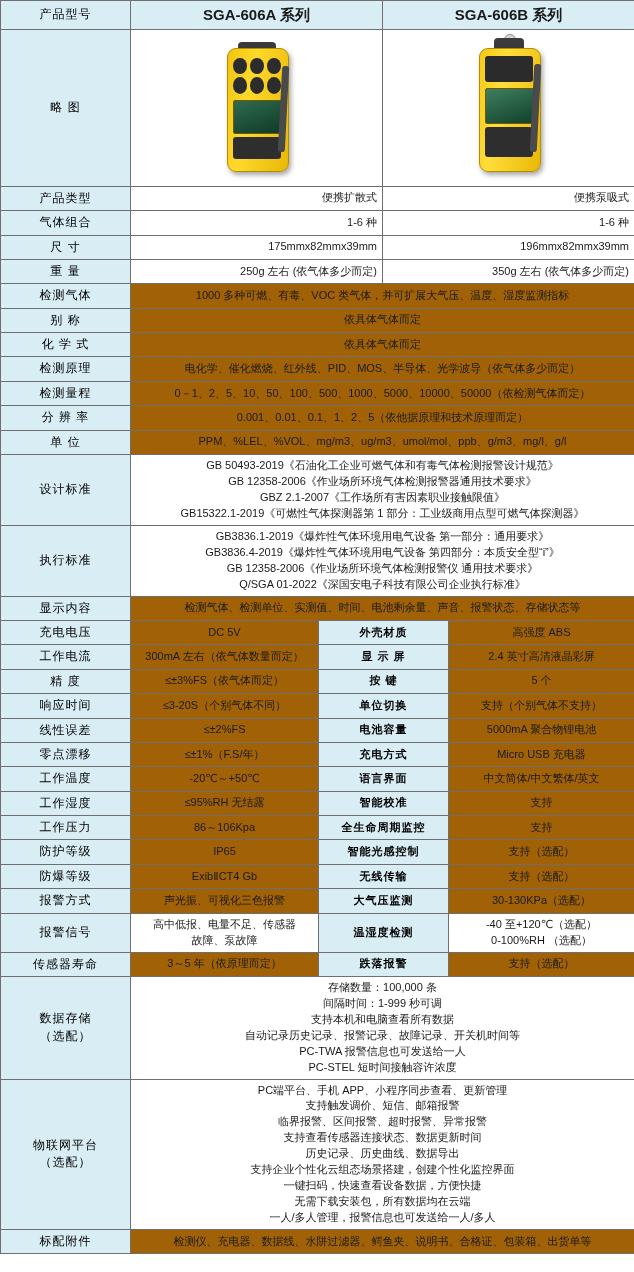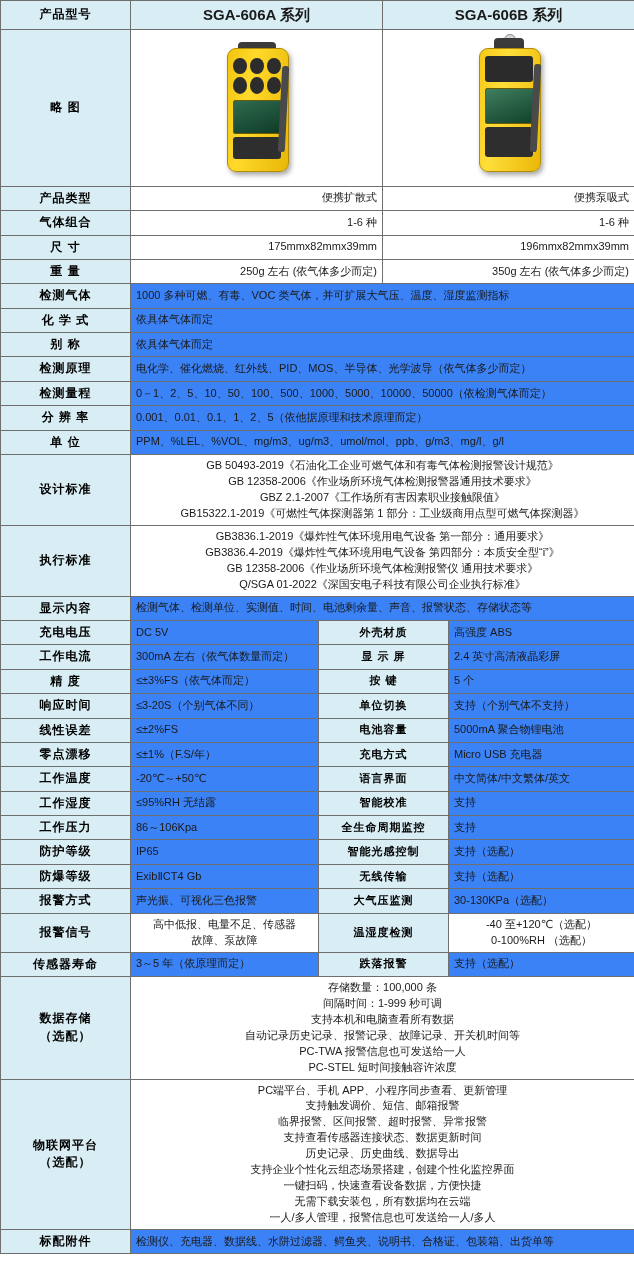--- a/index.html
+++ b/index.html
@@ -19,36 +19,36 @@
   table.spec td{
     border:1px solid #6f6f6f;
     padding:3px 5px;
     vertical-align:middle;
     line-height:1.45;
     word-break:break-all;
   }
   .lbl{
     background:#d9eef4;
     text-align:center;
-    font-weight:bold;
+    font-weight:normal;
     color:#000;
     width:130px;
     font-size:12px;
     letter-spacing:1px;
   }
   .lbl2{
     background:#d9eef4;
     text-align:center;
     font-weight:bold;
     color:#000;
     font-size:11px;
     letter-spacing:1px;
   }
   .val{background:#ffffff;text-align:right;}
-  .valL{background:#3b82f6;text-align:left;padding-left:8px;}
+  .valL{background:#a16207;text-align:center;padding-left:8px;}
   .head{
     background:#d9eef4;
     text-align:center;
     font-weight:bold;
     font-size:15px;
   }
   .imgcell{
     background:#ffffff;
     text-align:center;
     padding:6px 0;
@@ -202,25 +202,25 @@
       <td class="lbl">重    量</td>
       <td class="val">250g 左右 (依气体多少而定)</td>
       <td class="val">350g 左右 (依气体多少而定)</td>
     </tr>
 
     <tr>
       <td class="lbl">检测气体</td>
       <td class="valL" colspan="2">1000 多种可燃、有毒、VOC 类气体，并可扩展大气压、温度、湿度监测指标</td>
     </tr>
     <tr>
+      <td class="lbl">别    称</td>
+      <td class="valL" colspan="2">依具体气体而定</td>
+    </tr>
+    <tr>
       <td class="lbl">化 学 式</td>
-      <td class="valL" colspan="2">依具体气体而定</td>
-    </tr>
-    <tr>
-      <td class="lbl">别    称</td>
       <td class="valL" colspan="2">依具体气体而定</td>
     </tr>
     <tr>
       <td class="lbl">检测原理</td>
       <td class="valL" colspan="2">电化学、催化燃烧、红外线、PID、MOS、半导体、光学波导（依气体多少而定）</td>
     </tr>
     <tr>
       <td class="lbl">检测量程</td>
       <td class="valL" colspan="2">0－1、2、5、10、50、100、500、1000、5000、10000、50000（依检测气体而定）</td>
     </tr>

